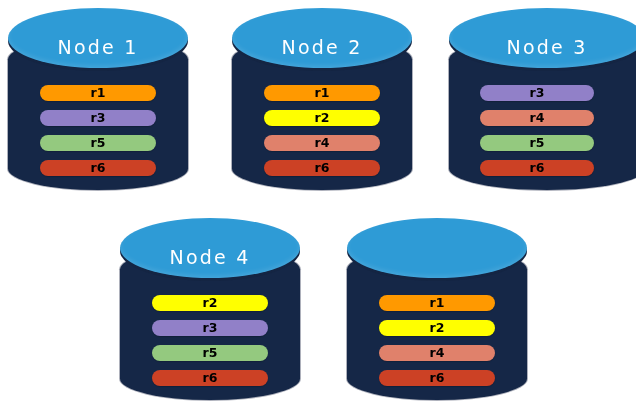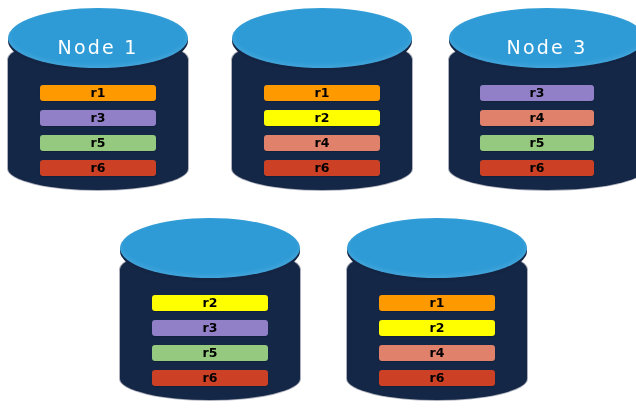--- a/index.html
+++ b/index.html
@@ -67,21 +67,21 @@
   }
 
   .replica-stack {
     position: absolute;
     z-index: 6;
   }
 
   .replica {
     position: relative;
     height: 16px;
-    border-radius: 3px;
+    border-radius: 8px;
     margin-bottom: 9px;
     text-align: center;
     line-height: 16px;
     font-size: 12.5px;
     font-weight: bold;
     color: #000000;
     box-shadow: 0 1px 1px rgba(0,0,0,0.18);
   }
   .replica:last-child { margin-bottom: 0; }
 </style>
@@ -98,20 +98,21 @@
         <div class="replica" style="background: rgb(255, 153, 0); color: rgb(0, 0, 0);"><span>r1</span></div>
         <div class="replica" style="background: rgb(145, 128, 200); color: rgb(0, 0, 0);"><span>r3</span></div>
         <div class="replica" style="background: rgb(148, 201, 127); color: rgb(0, 0, 0);"><span>r5</span></div>
         <div class="replica" style="background: rgb(204, 65, 37); color: rgb(0, 0, 0);"><span>r6</span></div>
       </div>
     </div>
     <div class="node" style="left: 232px; top: 8px; width: 180px; height: 182px;">
       <div class="cyl-body" style="top: 30px; height: 152px; background: rgb(21, 39, 71);"></div>
       <div class="cyl-rim" style="top: 3px; height: 60px;"></div>
       <div class="cyl-top" style="top: 0px; height: 60px; background: rgb(46, 155, 214);"></div>
+      <div class="node-label" style="top: 28px; color: rgb(255, 255, 255);">Node 2</div>
       <div class="replica-stack" style="width: 116px; left: 32px; top: 77px;">
         <div class="replica" style="background: rgb(255, 153, 0); color: rgb(0, 0, 0);"><span>r1</span></div>
         <div class="replica" style="background: rgb(255, 255, 0); color: rgb(0, 0, 0);"><span>r2</span></div>
         <div class="replica" style="background: rgb(224, 129, 107); color: rgb(0, 0, 0);"><span>r4</span></div>
         <div class="replica" style="background: rgb(204, 65, 37); color: rgb(0, 0, 0);"><span>r6</span></div>
       </div>
     </div>
     <div class="node" style="left: 449px; top: 8px; width: 196px; height: 182px;">
       <div class="cyl-body" style="top: 30px; height: 152px; background: rgb(21, 39, 71);"></div>
       <div class="cyl-rim" style="top: 3px; height: 60px;"></div>
@@ -121,20 +122,21 @@
         <div class="replica" style="background: rgb(145, 128, 200); color: rgb(0, 0, 0);"><span>r3</span></div>
         <div class="replica" style="background: rgb(224, 129, 107); color: rgb(0, 0, 0);"><span>r4</span></div>
         <div class="replica" style="background: rgb(148, 201, 127); color: rgb(0, 0, 0);"><span>r5</span></div>
         <div class="replica" style="background: rgb(204, 65, 37); color: rgb(0, 0, 0);"><span>r6</span></div>
       </div>
     </div>
     <div class="node" style="left: 120px; top: 218px; width: 180px; height: 182px;">
       <div class="cyl-body" style="top: 30px; height: 152px; background: rgb(21, 39, 71);"></div>
       <div class="cyl-rim" style="top: 3px; height: 60px;"></div>
       <div class="cyl-top" style="top: 0px; height: 60px; background: rgb(46, 155, 214);"></div>
+      <div class="node-label" style="top: 28px; color: rgb(255, 255, 255);">Node 4</div>
       <div class="replica-stack" style="width: 116px; left: 32px; top: 77px;">
         <div class="replica" style="background: rgb(255, 255, 0); color: rgb(0, 0, 0);"><span>r2</span></div>
         <div class="replica" style="background: rgb(145, 128, 200); color: rgb(0, 0, 0);"><span>r3</span></div>
         <div class="replica" style="background: rgb(148, 201, 127); color: rgb(0, 0, 0);"><span>r5</span></div>
         <div class="replica" style="background: rgb(204, 65, 37); color: rgb(0, 0, 0);"><span>r6</span></div>
       </div>
     </div>
     <div class="node" style="left: 347px; top: 218px; width: 180px; height: 182px;">
       <div class="cyl-body" style="top: 30px; height: 152px; background: rgb(21, 39, 71);"></div>
       <div class="cyl-rim" style="top: 3px; height: 60px;"></div>

